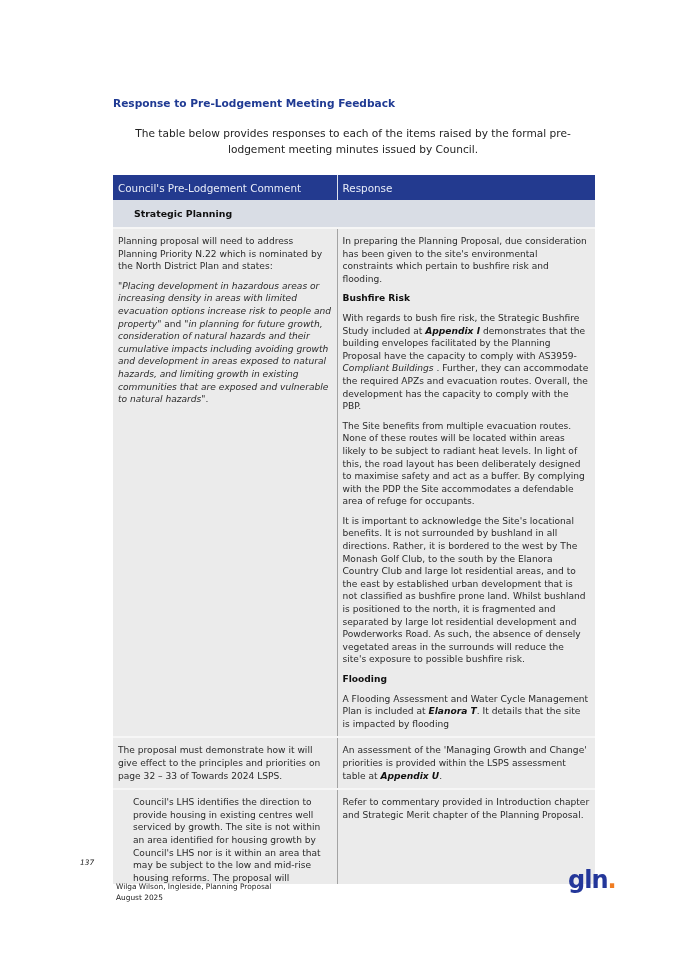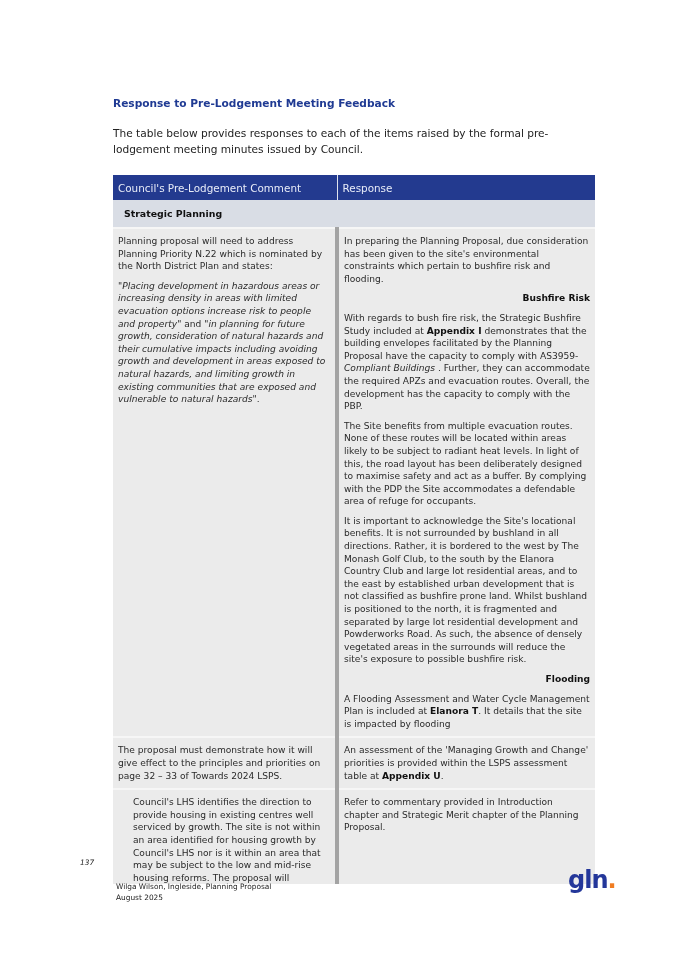--- a/index.html
+++ b/index.html
@@ -1,31 +1,31 @@
 <!DOCTYPE html>
 <html><head>
 <meta charset="utf-8">
 <style>
   html, body { margin: 0; padding: 0; background: #ffffff; }
   body { width: 675px; height: 955px; position: relative; overflow: hidden;
          font-family: "DejaVu Sans", "Liberation Sans", sans-serif; color: #222; }
   .page { position: absolute; left: 0; top: 0; width: 675px; height: 955px; border-radius: 9px; }
   .heading { position: absolute; left: 113px; top: 97px; font-size: 10.6px; font-weight: bold; color: #1f3a93; letter-spacing: 0; }
-  .intro { position: absolute; left: 113px; top: 126px; width: 480px; font-size: 10.6px; line-height: 15.5px; color: #222; }
+  .intro { position: absolute; left: 113px; top: 126px; width: 480px; font-size: 10.6px; line-height: 15.5px; color: #222; text-align: center; }
   table.resp { position: absolute; left: 113px; top: 175px; width: 482px; border-collapse: collapse; table-layout: fixed; }
   table.resp th { background: #233a8f; color: #e8ecf8; font-weight: normal; text-align: left;
                   font-size: 10.4px; height: 25px; padding: 0 5px; border-right: 1px solid #dfe3ee; }
   table.resp th:last-child { border-right: none; }
-  .section td { background: #d9dde5; font-weight: bold; font-size: 9.4px; height: 27px; padding: 0 11px; color: #111; }
+  .section td { background: #d9dde5; font-weight: bold; font-size: 9.4px; height: 27px; padding: 0 21px; color: #111; }
   .row td { background: #ebebeb; vertical-align: top; font-size: 9.1px; line-height: 12.6px; padding: 6px 5px 6px 5px; color: #2a2a2a; border-top: 2px solid #f6f6f6; margin-left: 9px; }
-  .row td + td { border-left: 4px solid #a3a3a3; }
+  .row td + td { border-left: 1px solid #a3a3a3; }
   .row td p { margin: 0 0 7px 0; }
   .row td p:last-child { margin-bottom: 0; }
-  .row td .sub { font-weight: bold; color: #111; text-align: right; }
-  .row td .b { font-weight: bold; color: #111; }
+  .row td .sub { font-weight: bold; color: #111; }
+  .row td .b { font-weight: bold; color: #111; font-style: italic; }
   .row td i { font-style: italic; }
   .col1 { width: 224px; }
   .footer-page { position: absolute; left: 80px; top: 858px; font-size: 7.4px; color: #222; font-style: italic; }
   .footer-title { position: absolute; left: 80px; top: 881px; font-size: 7.4px; line-height: 11px; color: #222; margin-left: 36px; }
   .logo { position: absolute; left: 568px; top: 866px; font-size: 24px; font-weight: bold; color: #24379a; letter-spacing: -1px; font-family: "DejaVu Sans", sans-serif; }
   .logo .dot { color: #f07d22; }
 </style>
 </head>
 <body>
 

